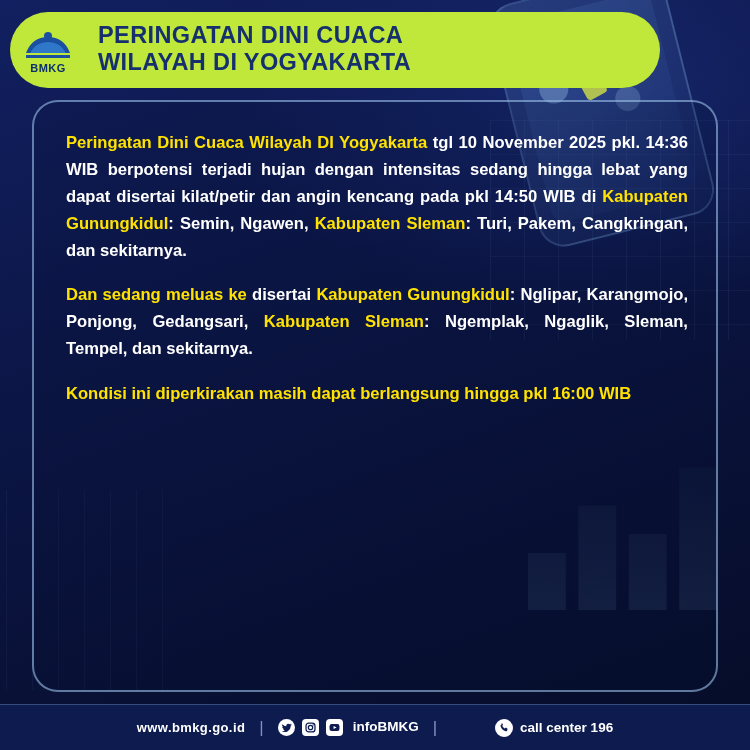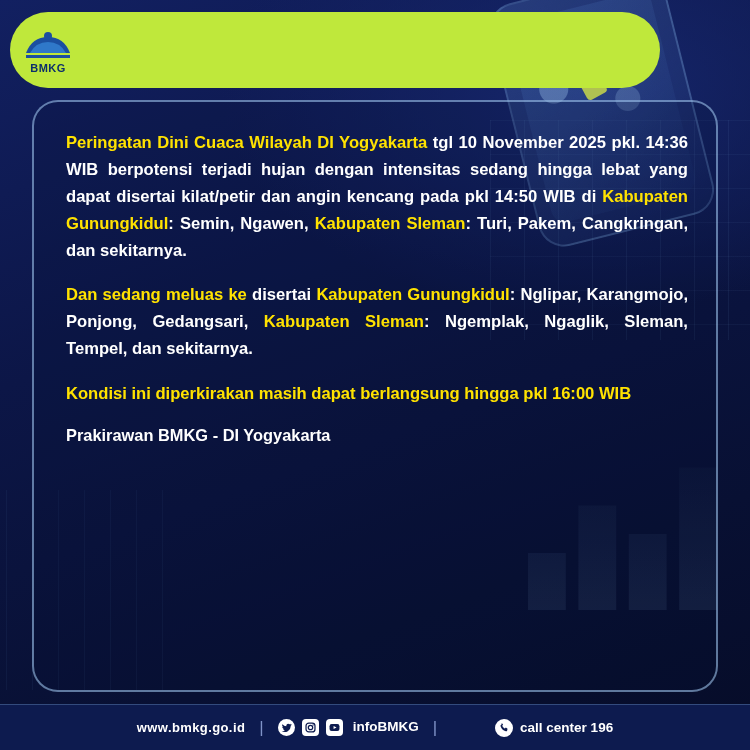--- a/index.html
+++ b/index.html
@@ -201,39 +201,40 @@
         <svg width="50" height="34" viewBox="0 0 50 34" aria-hidden="true">
           <path d="M3 26 q6 -16 22 -16 q16 0 22 16 z" fill="#1b4fa0"></path>
           <path d="M7 26 q6 -11 18 -11 q12 0 18 11 z" fill="#2f78c9"></path>
           <path d="M3 28 h44 v3 H3 z" fill="#1b4fa0"></path>
           <circle cx="25" cy="9" r="4" fill="#1b4fa0"></circle>
         </svg>
       </div>
       <div class="logo-text">BMKG</div>
     </div>
     <div class="title-plate">
+      <div class="title-line">PERINGATAN DINI CUACA</div>
+      <div class="title-line">WILAYAH DI YOGYAKARTA</div>
     </div>
   </div>
 
   <div class="card">
     <div class="card-inner">
 
       <p class="para">
         <span class="hl">Peringatan Dini Cuaca Wilayah DI Yogyakarta</span><span class="plain"> tgl 10 November 2025 pkl. 14:36 WIB berpotensi terjadi hujan dengan intensitas sedang hingga lebat yang dapat disertai kilat/petir dan angin kencang pada pkl 14:50 WIB di </span><span class="hl">Kabupaten Gunungkidul</span><span class="plain">: Semin, Ngawen, </span><span class="hl">Kabupaten Sleman</span><span class="plain">: Turi, Pakem, Cangkringan, dan sekitarnya.</span>
       </p>
 
       <p class="para">
         <span class="hl">Dan sedang meluas ke</span><span class="plain"> disertai </span><span class="hl">Kabupaten Gunungkidul</span><span class="plain">: Nglipar, Karangmojo, Ponjong, Gedangsari, </span><span class="hl">Kabupaten Sleman</span><span class="plain">: Ngemplak, Ngaglik, Sleman, Tempel, dan sekitarnya.</span>
       </p>
 
       <p class="para">
         <span class="hl">Kondisi ini diperkirakan masih dapat berlangsung hingga pkl 16:00 WIB</span>
       </p>
 
-      <p class="sig">Prakirawan BMKG - DI Yogyakarta</p>
     </div>
   </div>
 
   <div class="footer">
     <span class="f-web">www.bmkg.go.id</span>
     <span class="f-sep">|</span>
     <span class="f-social">
       <span class="soc circle">
         <svg width="11" height="11" viewBox="0 0 16 16" aria-hidden="true">
             <path d="M15 3.3c-.5.3-1.1.5-1.7.6.5-.3.9-.8 1.1-1.4-.6.3-1.2.6-1.9.7A3 3 0 0 0 7.7 6a7.6 7.6 0 0 1-5.5-2.8 3 3 0 0 0 .9 4 3 3 0 0 1-1.4-.4 3 3 0 0 0 2.4 2.9 3 3 0 0 1-1.3.1 3 3 0 0 0 2.8 2.1A6 6 0 0 1 1 13.2a8.5 8.5 0 0 0 13.1-7.6c.6-.4 1.1-1 1.5-1.6z" fill="#0d1b4f"></path>

